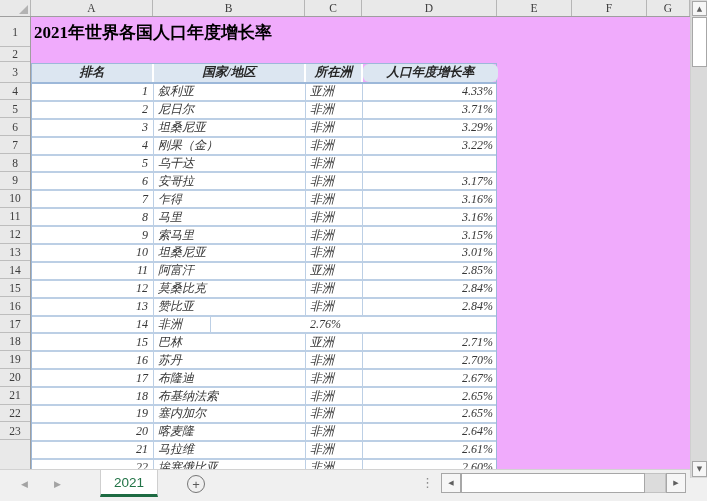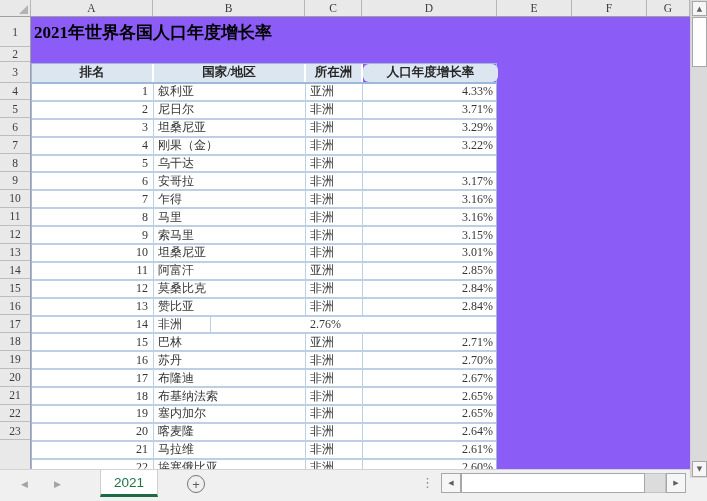--- a/index.html
+++ b/index.html
@@ -30,31 +30,31 @@
     overflow: hidden; background: #e9e9e9; border-right: 1px solid #9f9f9f;
   }
   .rhcell {
     width: 100%; border-bottom: 1px solid #bdbdbd;
     display: flex; align-items: center; justify-content: center;
     font-size: 11.5px; color: #3c3c3c;
   }
   
   #sheet {
     position: absolute; left: 31px; top: 17px; width: 659px; height: 452px;
-    background: #8b5cf6; overflow: hidden;
+    background: #f0abfc; overflow: hidden;
   }
   #title-cell {
     position: absolute; left: 3px; top: 0; height: 30px; line-height: 31px;
     font-size: 17px; font-weight: bold; color: #000; white-space: nowrap;
   }
   #table {
     position: absolute; left: 0; top: 45.5px; width: 466px;
     border: 1px solid #9db8d9; border-bottom: none;
   }
-  .trow { display: flex; width: 100%; }
+  .trow { display: flex; width: 100%; font-style: italic; }
   .thead { height: 20.5px; border-bottom: 2px solid #9db8d9; }
   .thead .tc {
     background: #dce6f1; border-right: 2px solid #ffffff;
     display: flex; align-items: center; justify-content: center;
     font-size: 12.5px; font-weight: bold; color: #262626;
   }
   .thead .tc:last-child { border-right: none; border-radius: 6px; }
   .drow { height: 17.9px; border-bottom: 2px solid #bccfe5; background: #fff; }
   .drow .tc {
     border-right: 1px solid #bccfe5;

